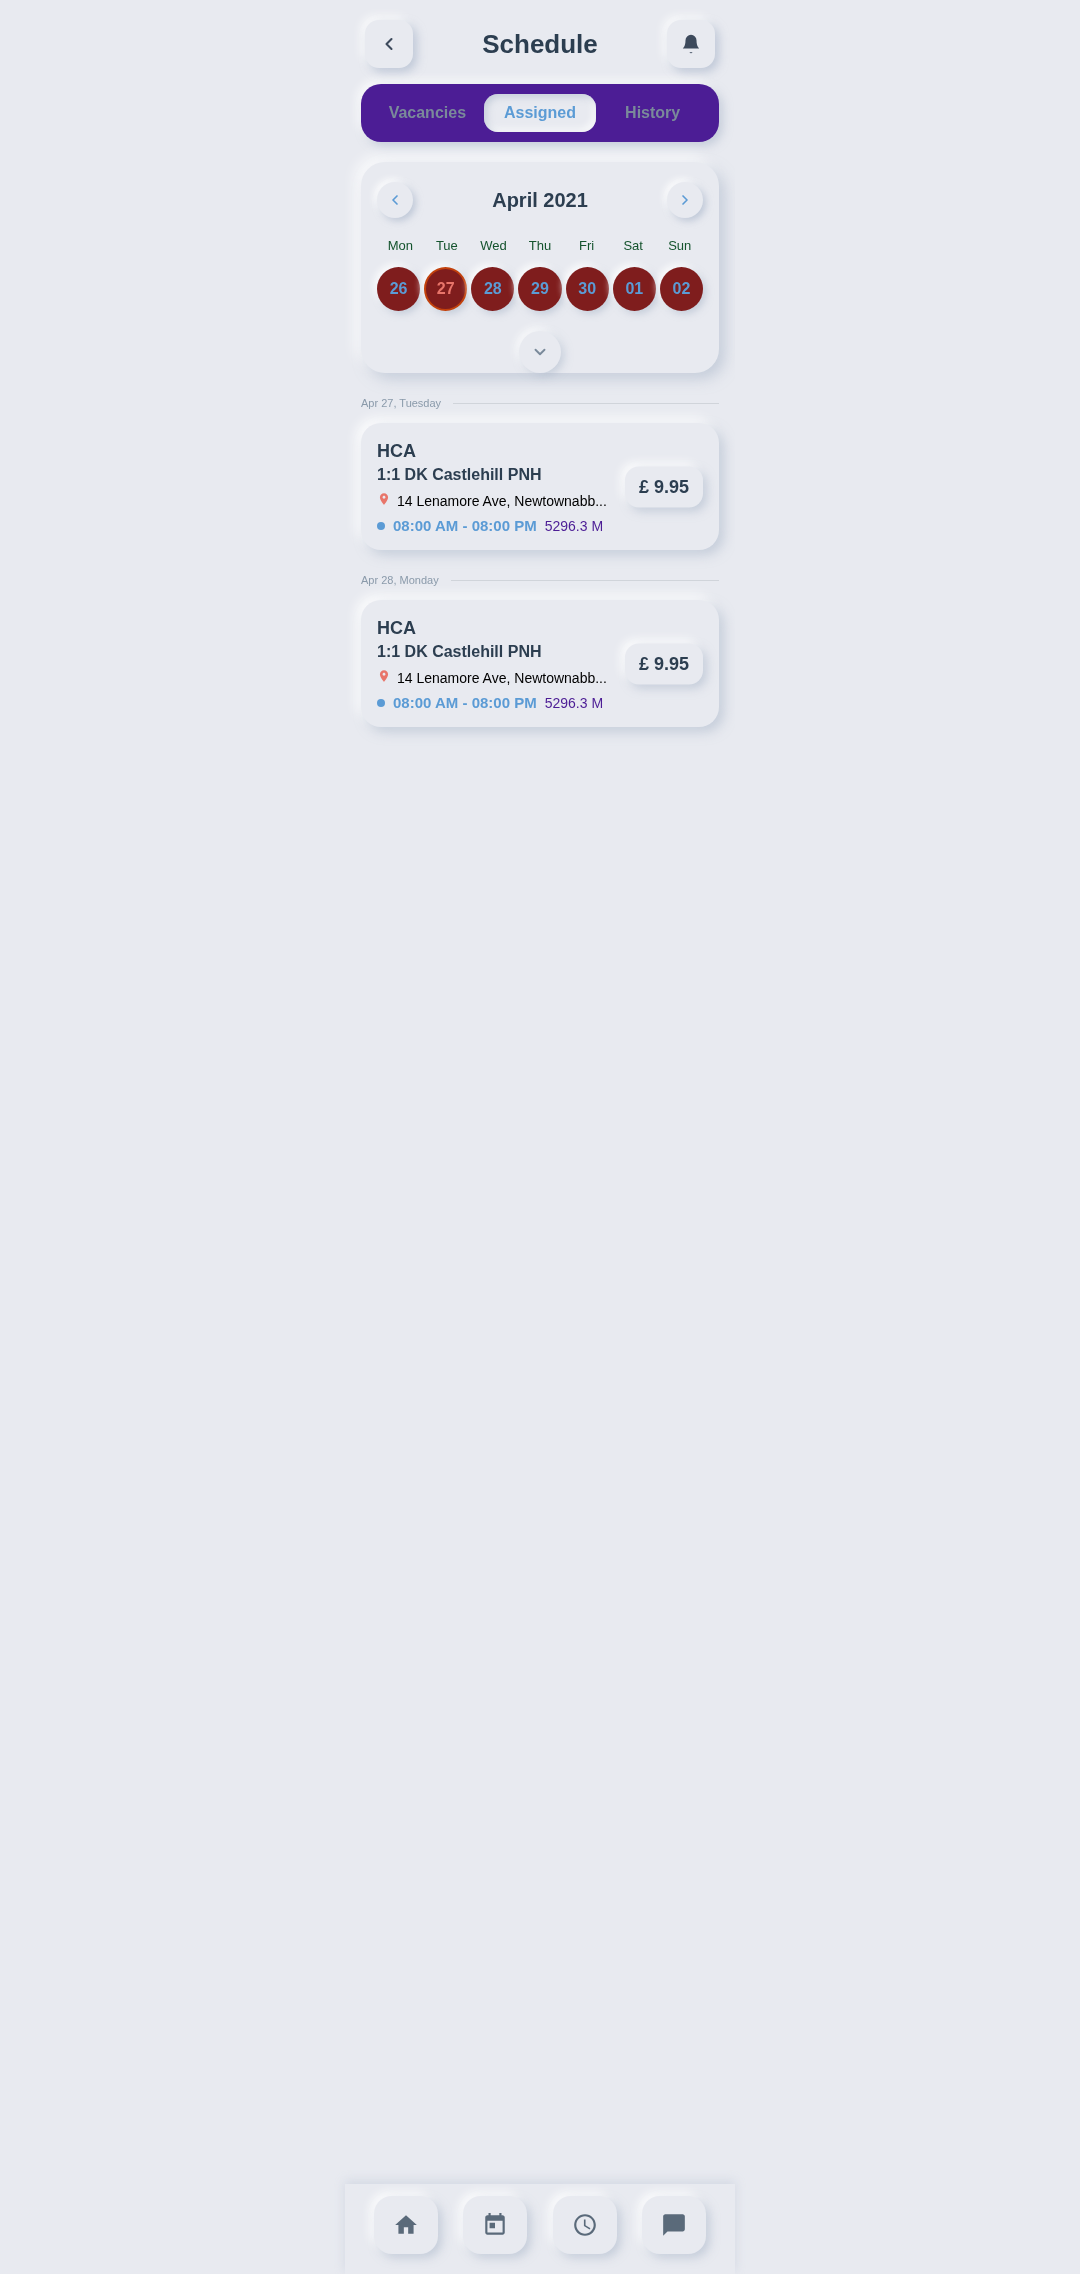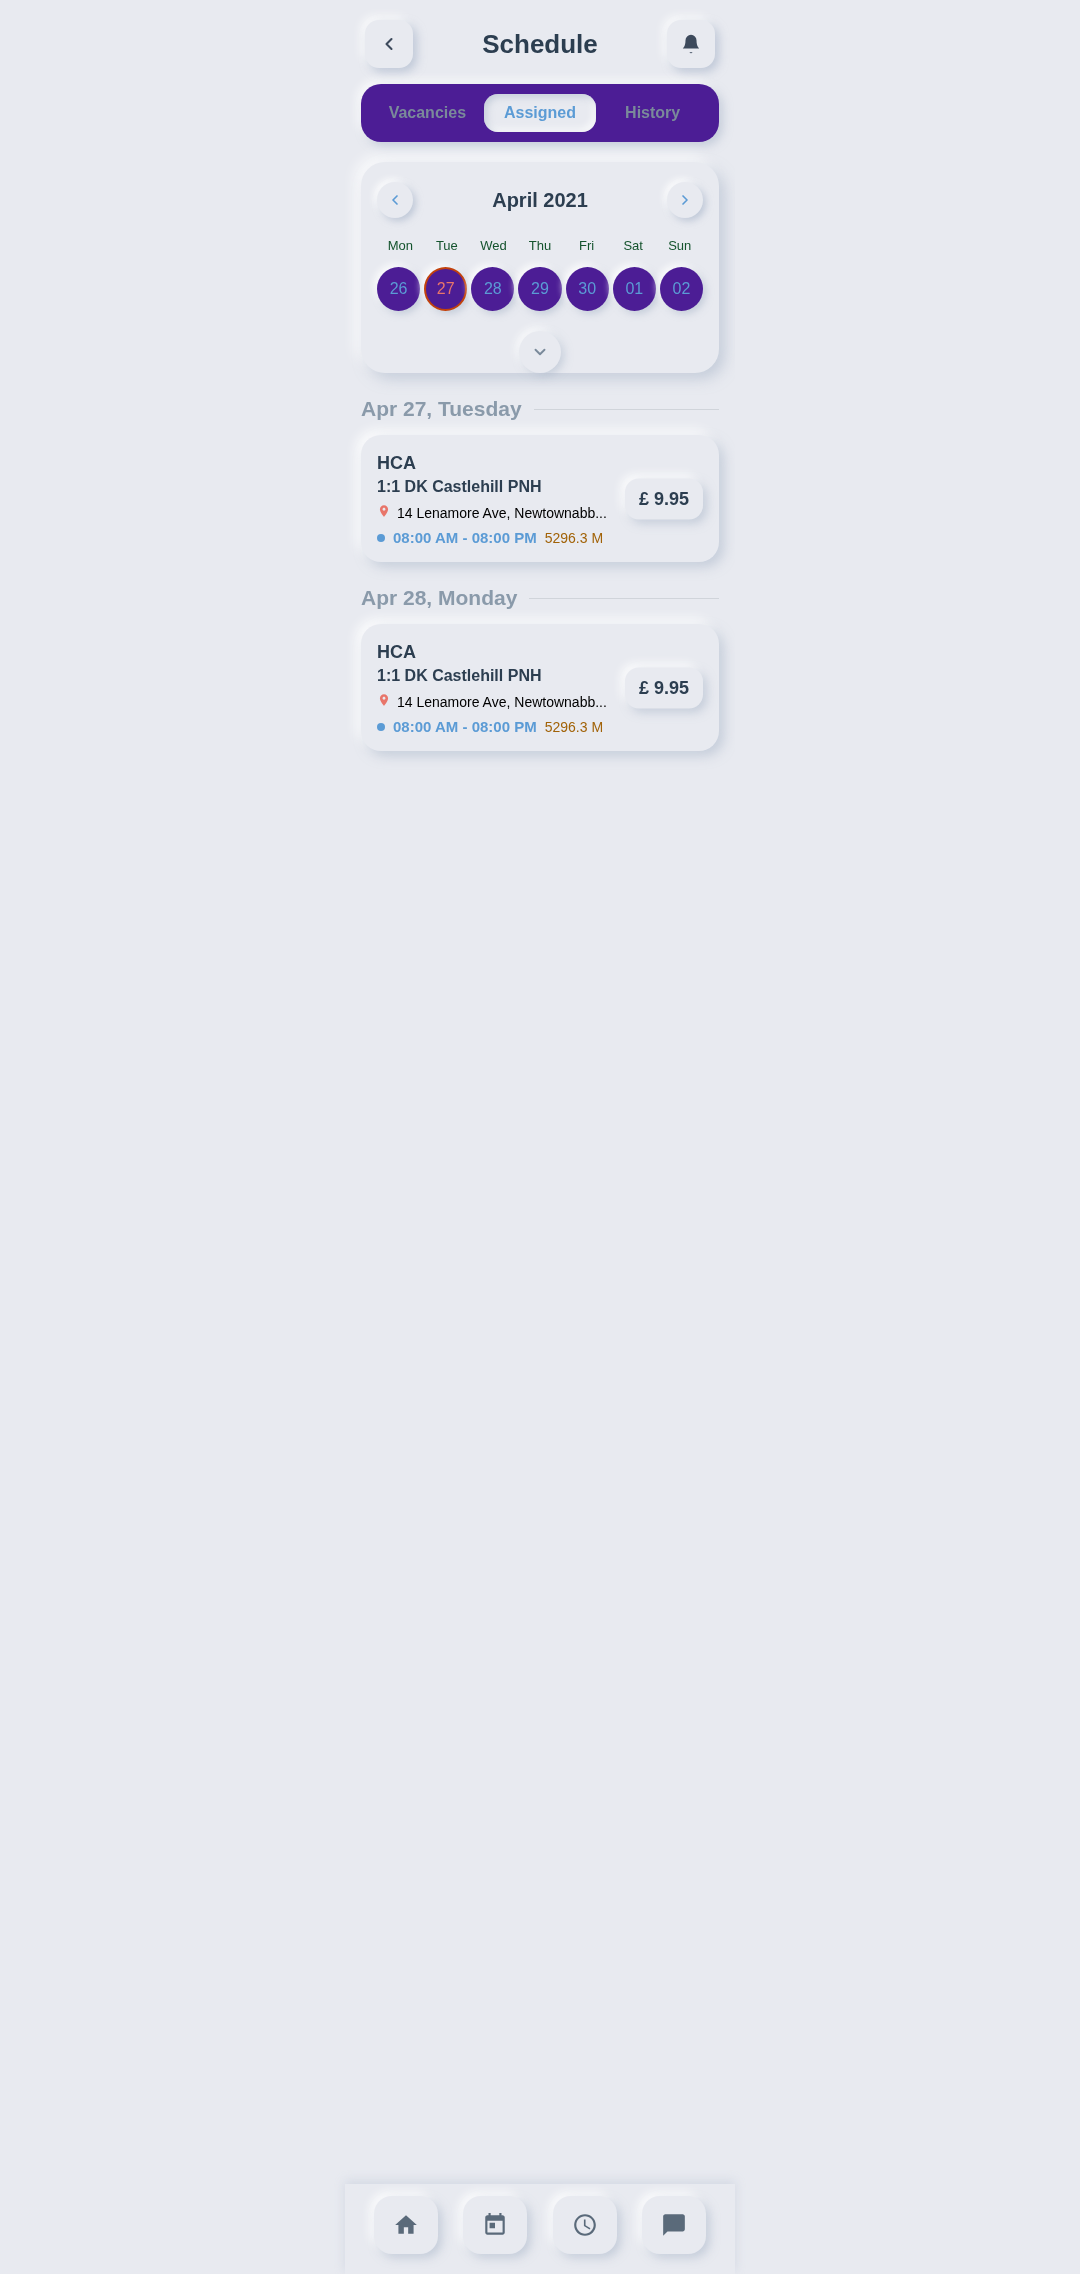--- a/index.html
+++ b/index.html
@@ -147,24 +147,24 @@
       gap: 4px;
     }
 
     .date-cell {
       display: flex;
       align-items: center;
       justify-content: center;
       height: 44px;
       border-radius: 50%;
       font-size: 16px;
-      font-weight: 400;
+      font-weight: 700;
       color: #5b9bd5;
       cursor: pointer;
-      background: #4c1d95;
+      background: #7f1d1d;
       box-shadow:
         3px 3px 7px rgba(163,177,198,0.5),
         -3px -3px 7px rgba(255,255,255,0.9);
     }
 
     .date-cell.today {
       border: 2px solid #c2410c;
       color: #e8756a;
       box-shadow:
         3px 3px 7px rgba(163,177,198,0.5),
@@ -203,22 +203,22 @@
       margin: 24px 16px 8px 16px;
     }
 
     .day-section-header {
       display: flex;
       align-items: center;
       margin-bottom: 14px;
     }
 
     .day-section-title {
-      font-size: 21px;
-      font-weight: 700;
+      font-size: 11px;
+      font-weight: 400;
       color: #8a9aaa;
       margin-right: 12px;
       white-space: nowrap;
     }
 
     .day-section-line {
       flex: 1;
       height: 1px;
       background: #d0d4da;
     }
@@ -277,21 +277,21 @@
     }
 
     .job-time {
       font-size: 15px;
       font-weight: 600;
       color: #5b9bd5;
     }
 
     .job-distance {
       font-size: 14px;
-      color: #a16207;
+      color: #4c1d95;
       font-weight: 500;
     }
 
     .job-price {
       position: absolute;
       right: 16px;
       top: 50%;
       transform: translateY(-50%);
       background: #e8eaf0;
       border-radius: 14px;

